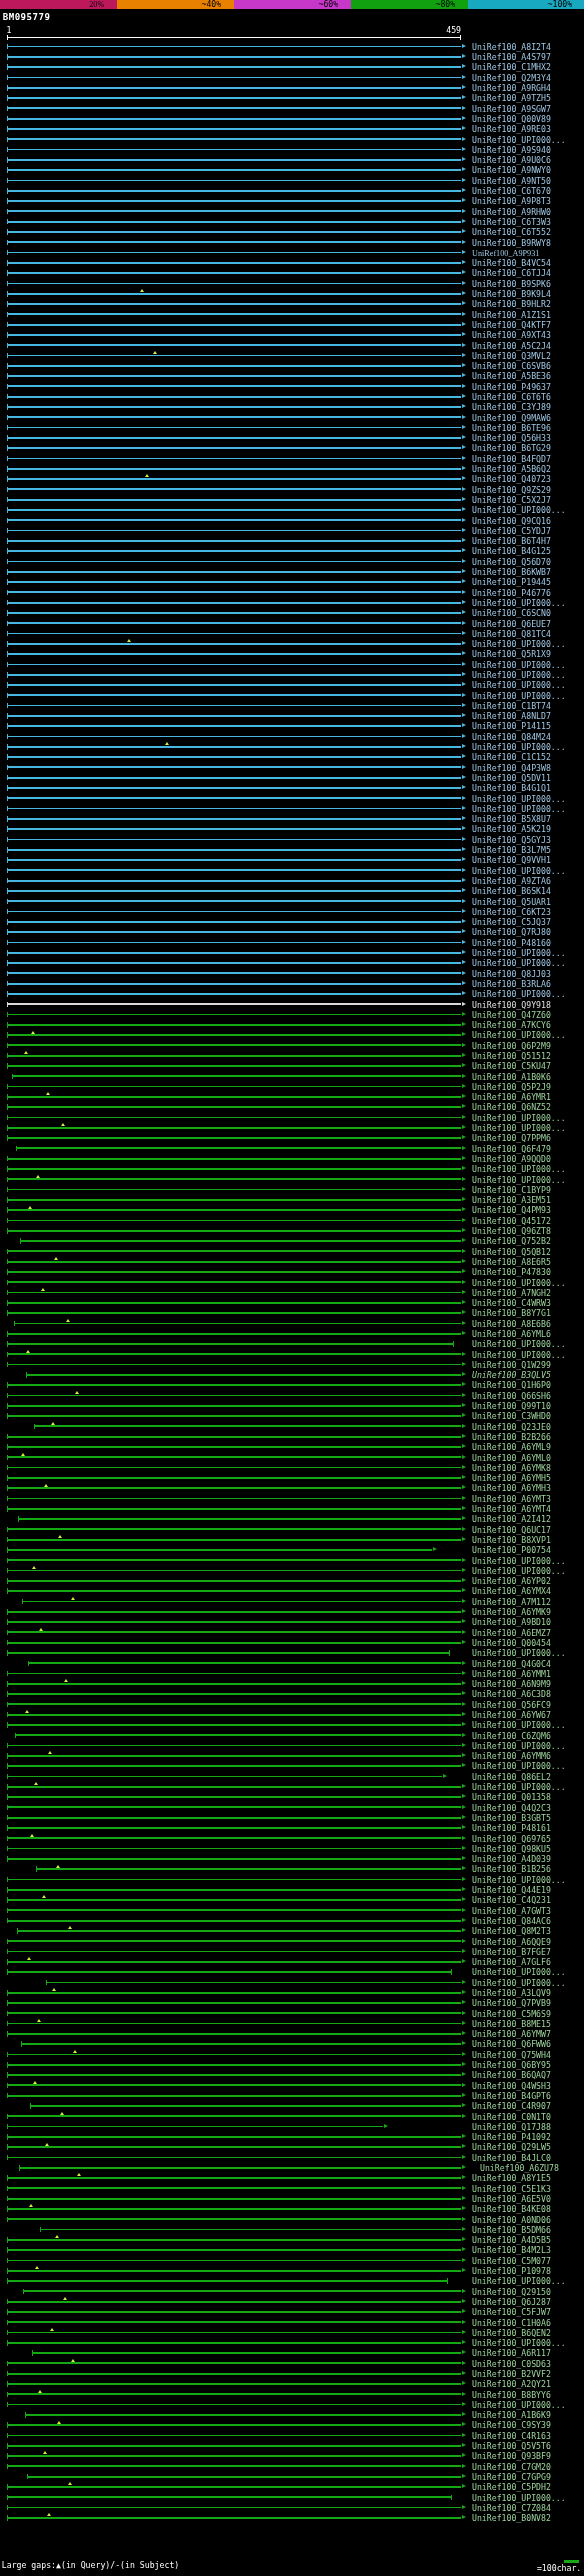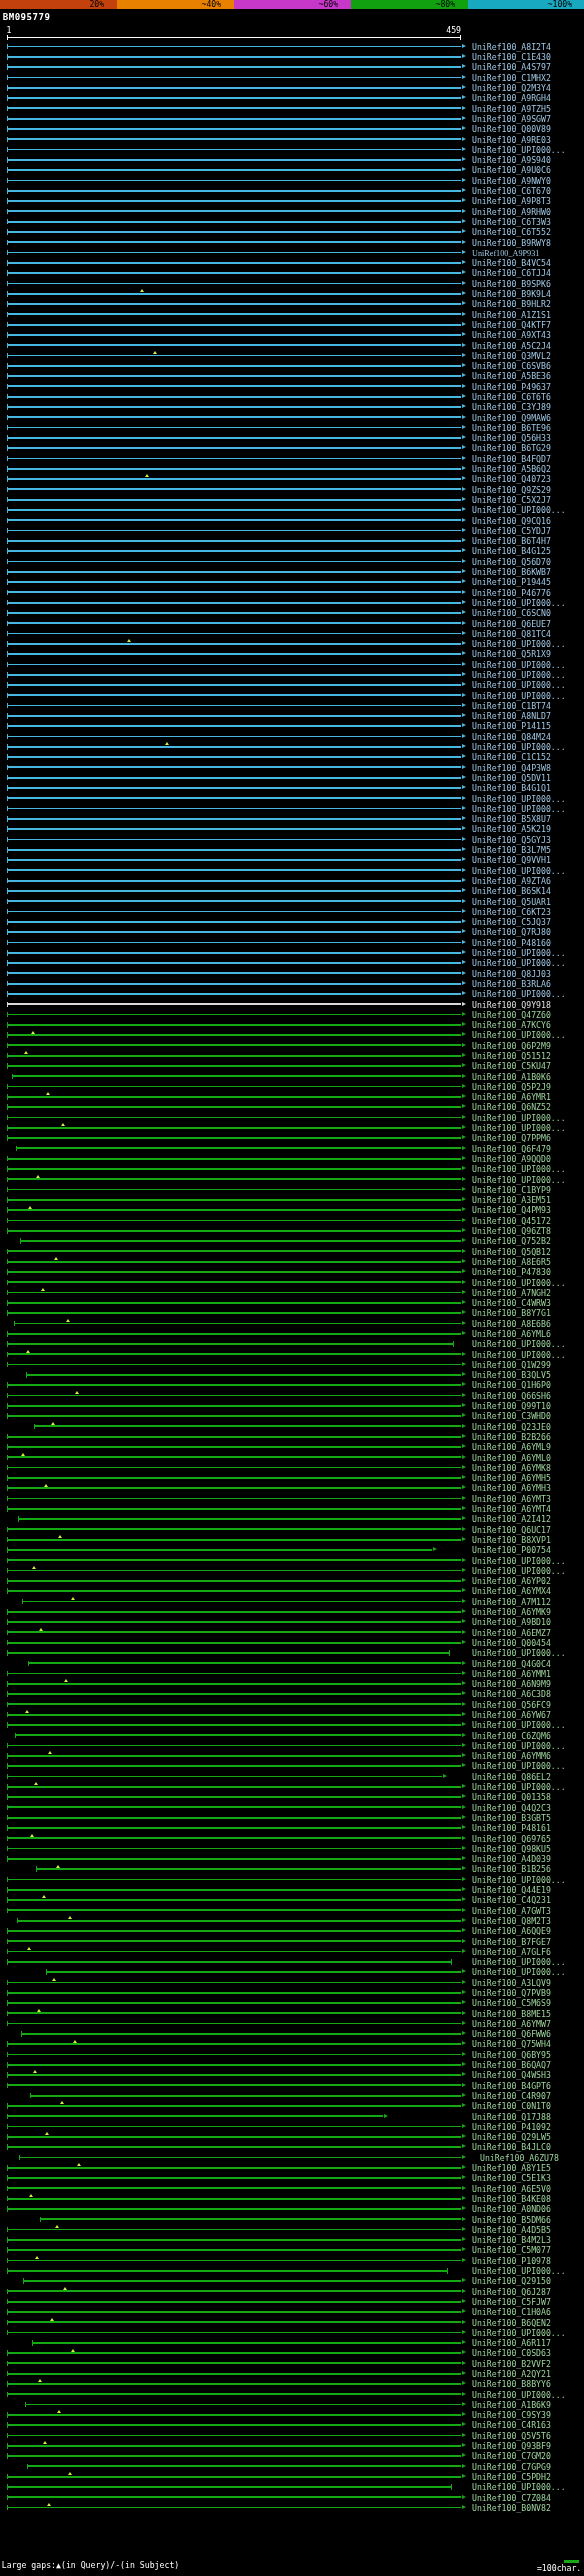--- a/index.html
+++ b/index.html
@@ -32,21 +32,21 @@
   .hit-label{position:absolute;left:472px;top:0.9px;font-size:8.2px;line-height:9.1px;white-space:pre;}
   .footer{position:absolute;top:2560px;left:0;width:585px;height:12.8px;color:#fff;font-size:8.2px;line-height:11px;}
   .gaps-note{position:absolute;left:1.8px;top:0;}
   .legend{position:absolute;right:3.7px;top:0;display:flex;align-items:flex-end;flex-direction:column;}
   .legend-dash{display:inline-block;width:14.6px;height:2.7px;margin-right:2.7px;}
 </style>
 </head>
 <body>
 
 <div class="scalebar" id="scalebar">
-    <div class="seg" style="background: #c2410c;">
+    <div class="seg" style="background: #be185d; font-family: Liberation Serif, serif;">
       <span>20%</span>
     </div>
     <div class="seg" style="background: rgb(232, 128, 0);">
       <span>~40%</span>
     </div>
     <div class="seg" style="background: rgb(200, 56, 200);">
       <span>~60%</span>
     </div>
     <div class="seg" style="background: rgb(16, 160, 16);">
       <span>~80%</span>
@@ -68,26 +68,20 @@
     <div class="hit-row">
       <div class="bar" style="left: 7.3px; width: 454px; background: rgb(70, 184, 224);">
         <span class="arrow" style="border-left-color: rgb(70, 184, 224);"></span>
       </div>
       <div class="hit-label" style="color: rgb(160, 200, 228);">UniRef100_A8I2T4</div>
     </div>
     <div class="hit-row">
       <div class="bar" style="left: 7.3px; width: 454px; background: rgb(70, 184, 224);">
         <span class="arrow" style="border-left-color: rgb(70, 184, 224);"></span>
       </div>
-      <div class="hit-label" style="color: rgb(160, 200, 228);">UniRef100_C1E430</div>
-    </div>
-    <div class="hit-row">
-      <div class="bar" style="left: 7.3px; width: 454px; background: rgb(70, 184, 224);">
-        <span class="arrow" style="border-left-color: rgb(70, 184, 224);"></span>
-      </div>
       <div class="hit-label" style="color: rgb(160, 200, 228);">UniRef100_A4S797</div>
     </div>
     <div class="hit-row">
       <div class="bar" style="left: 7.3px; width: 454px; background: rgb(70, 184, 224);">
         <span class="arrow" style="border-left-color: rgb(70, 184, 224);"></span>
       </div>
       <div class="hit-label" style="color: rgb(160, 200, 228);">UniRef100_C1MHX2</div>
     </div>
     <div class="hit-row">
       <div class="bar" style="left: 7.3px; width: 454px; background: rgb(70, 184, 224);">
@@ -141,20 +135,26 @@
       <div class="bar" style="left: 7.3px; width: 454px; background: rgb(70, 184, 224);">
         <span class="arrow" style="border-left-color: rgb(70, 184, 224);"></span>
       </div>
       <div class="hit-label" style="color: rgb(160, 200, 228);">UniRef100_A9U0C6</div>
     </div>
     <div class="hit-row">
       <div class="bar" style="left: 7.3px; width: 454px; background: rgb(70, 184, 224);">
         <span class="arrow" style="border-left-color: rgb(70, 184, 224);"></span>
       </div>
       <div class="hit-label" style="color: rgb(160, 200, 228);">UniRef100_A9NWY0</div>
+    </div>
+    <div class="hit-row">
+      <div class="bar" style="left: 7.3px; width: 454px; background: rgb(70, 184, 224);">
+        <span class="arrow" style="border-left-color: rgb(70, 184, 224);"></span>
+      </div>
+      <div class="hit-label" style="color: rgb(160, 200, 228);">UniRef100_A9NT50</div>
     </div>
     <div class="hit-row">
       <div class="bar" style="left: 7.3px; width: 454px; background: rgb(70, 184, 224);">
         <span class="arrow" style="border-left-color: rgb(70, 184, 224);"></span>
       </div>
       <div class="hit-label" style="color: rgb(160, 200, 228);">UniRef100_C6T670</div>
     </div>
     <div class="hit-row">
       <div class="bar" style="left: 7.3px; width: 454px; background: rgb(70, 184, 224);">
         <span class="arrow" style="border-left-color: rgb(70, 184, 224);"></span>
@@ -851,21 +851,21 @@
     <div class="hit-row">
       <div class="bar" style="left: 7.3px; width: 454px; background: rgb(20, 168, 20);">
         <span class="arrow" style="border-left-color: rgb(20, 168, 20);"></span>
       </div>
       <div class="hit-label" style="color: rgb(158, 212, 158);">UniRef100_Q1W299</div>
     </div>
     <div class="hit-row">
       <div class="bar" style="left: 26px; width: 435px; background: rgb(20, 168, 20);">
         <span class="arrow" style="border-left-color: rgb(20, 168, 20);"></span>
       </div>
-      <div class="hit-label" style="color: rgb(158, 212, 158);">UniRef100_B3QLV5</div>
+      <div class="hit-label" style="color: rgb(158, 212, 158); font-style: italic;">UniRef100_B3QLV5</div>
     </div>
     <div class="hit-row">
       <div class="bar" style="left: 7.3px; width: 454px; background: rgb(20, 168, 20);">
         <span class="arrow" style="border-left-color: rgb(20, 168, 20);"></span>
       </div>
       <div class="hit-label" style="color: rgb(158, 212, 158);">UniRef100_Q1H6P0</div>
     </div>
     <div class="hit-row">
       <div class="bar" style="left: 7.3px; width: 454px; background: rgb(20, 168, 20);">
         <span class="arrow" style="border-left-color: rgb(20, 168, 20);"></span>
@@ -1179,20 +1179,26 @@
         <span class="arrow" style="border-left-color: rgb(20, 168, 20);"></span>
         <span class="gap-marker" style="left: 35px; border-bottom-color: rgb(214, 238, 60);"></span>
       </div>
       <div class="hit-label" style="color: rgb(158, 212, 158);">UniRef100_C4Q231</div>
     </div>
     <div class="hit-row">
       <div class="bar" style="left: 7.3px; width: 454px; background: rgb(20, 168, 20);">
         <span class="arrow" style="border-left-color: rgb(20, 168, 20);"></span>
       </div>
       <div class="hit-label" style="color: rgb(158, 212, 158);">UniRef100_A7GWT3</div>
+    </div>
+    <div class="hit-row">
+      <div class="bar" style="left: 7.3px; width: 454px; background: rgb(20, 168, 20);">
+        <span class="arrow" style="border-left-color: rgb(20, 168, 20);"></span>
+      </div>
+      <div class="hit-label" style="color: rgb(158, 212, 158);">UniRef100_Q84AC6</div>
     </div>
     <div class="hit-row">
       <div class="bar" style="left: 17px; width: 444px; background: rgb(20, 168, 20);">
         <span class="arrow" style="border-left-color: rgb(20, 168, 20);"></span>
         <span class="gap-marker" style="left: 51px; border-bottom-color: rgb(214, 238, 60);"></span>
       </div>
       <div class="hit-label" style="color: rgb(158, 212, 158);">UniRef100_Q8M2T3</div>
     </div>
     <div class="hit-row">
       <div class="bar" style="left: 7.3px; width: 454px; background: rgb(20, 168, 20);">

